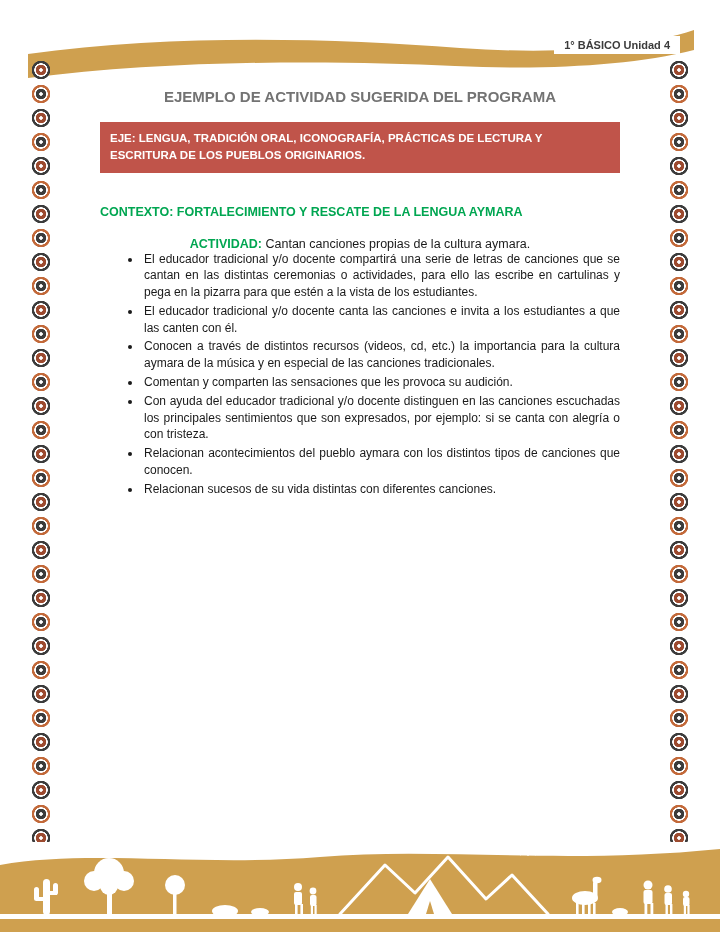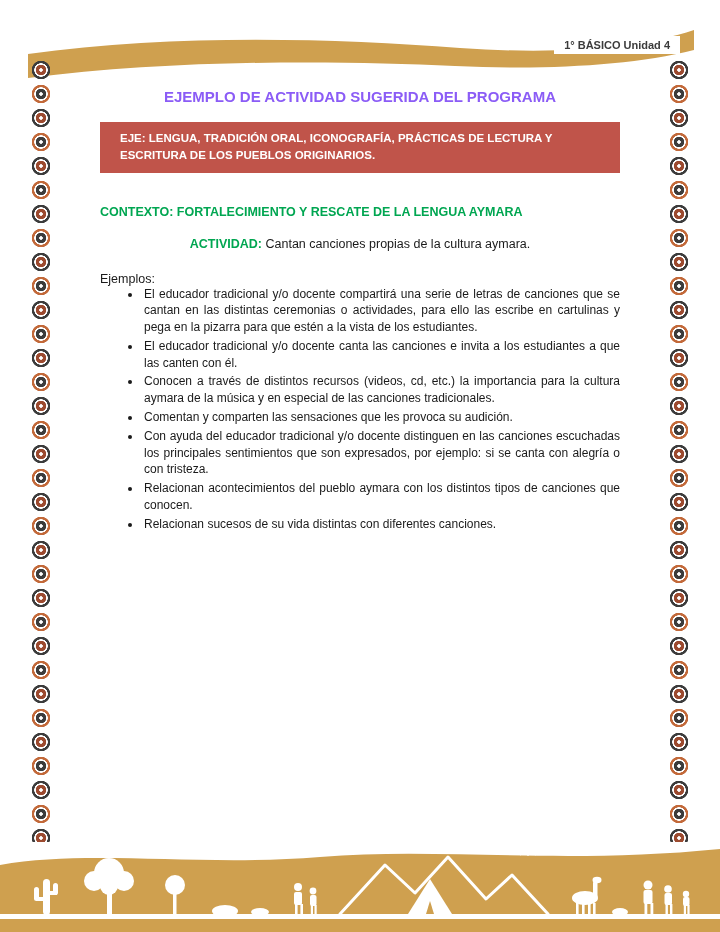--- a/index.html
+++ b/index.html
@@ -49,29 +49,29 @@
   }
 
   
   .content {
     position:absolute;
     left:100px; right:100px; top:88px;
   }
   .page-title {
     text-align:center;
     font-size:15px; font-weight:bold;
-    color:#8b5cf6;
+    color:#737373;
   }
   .eje-banner {
     margin-top:17px;
     background:var(--banner-red,#C0544A);
     color:#ffffff;
     font-size:11.5px; font-weight:bold;
     line-height:1.5;
-    padding:8px 20px;
+    padding:8px 10px;
   }
   .contexto-heading {
     margin-top:32px;
     color:var(--accent-green,#00A651);
     font-size:12.5px; font-weight:bold;
   }
   .actividad-line {
     margin-top:18px;
     font-size:12.5px;
     text-align:center;
@@ -122,21 +122,20 @@
 
     <div class="eje-banner">EJE: LENGUA, TRADICIÓN ORAL, ICONOGRAFÍA, PRÁCTICAS DE LECTURA Y ESCRITURA DE LOS PUEBLOS ORIGINARIOS.</div>
 
     <h2 class="contexto-heading">CONTEXTO: FORTALECIMIENTO Y RESCATE DE LA LENGUA AYMARA</h2>
 
     <p class="actividad-line">
       <span class="actividad-label">ACTIVIDAD:</span>
       <span>Cantan canciones propias de la cultura aymara.</span>
     </p>
 
-    <p class="ejemplos-label">Ejemplos:</p>
 
     <ul class="ejemplos-list">
       <li>El educador tradicional y/o docente compartirá una serie de letras de canciones que se cantan en las distintas ceremonias o actividades, para ello las escribe en cartulinas y pega en la pizarra para que estén a la vista de los estudiantes.</li>
       <li>El educador tradicional y/o docente canta las canciones e invita a los estudiantes a que las canten con él.</li>
       <li>Conocen a través de distintos recursos (videos, cd, etc.) la importancia para la cultura aymara de la música y en especial de las canciones tradicionales.</li>
       <li>Comentan y comparten las sensaciones que les provoca su audición.</li>
       <li>Con ayuda del educador tradicional y/o docente distinguen en las canciones escuchadas los principales sentimientos que son expresados, por ejemplo: si se canta con alegría o con tristeza.</li>
       <li>Relacionan acontecimientos del pueblo aymara con los distintos tipos de canciones que conocen.</li>
       <li>Relacionan sucesos de su vida distintas con diferentes canciones.</li>
     </ul>

